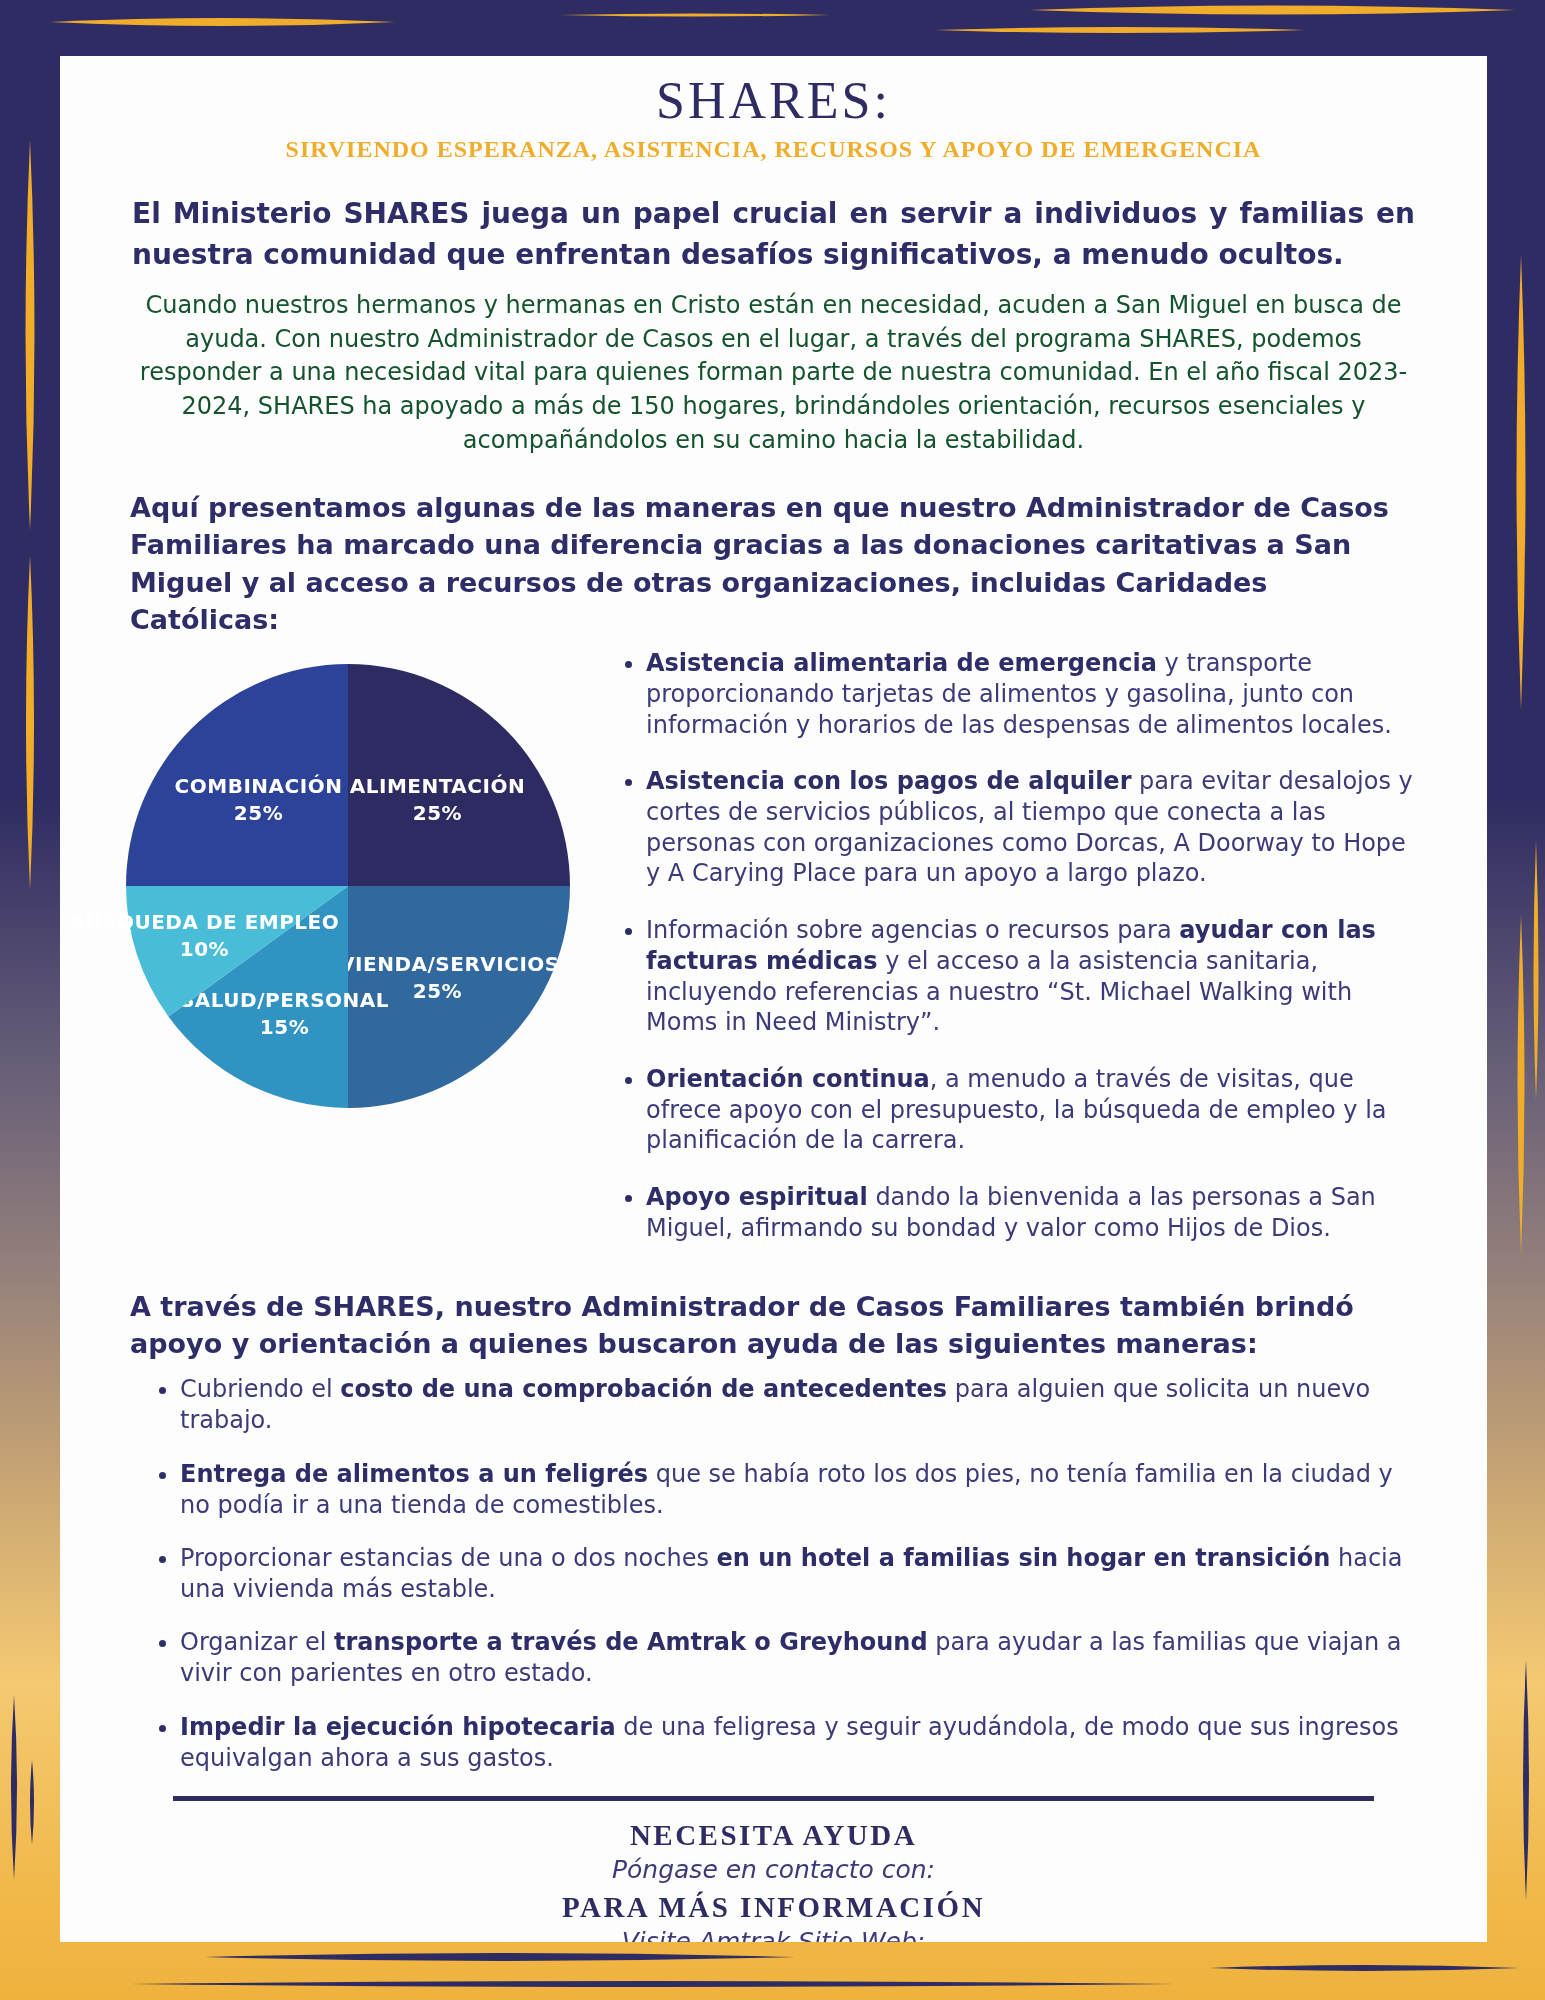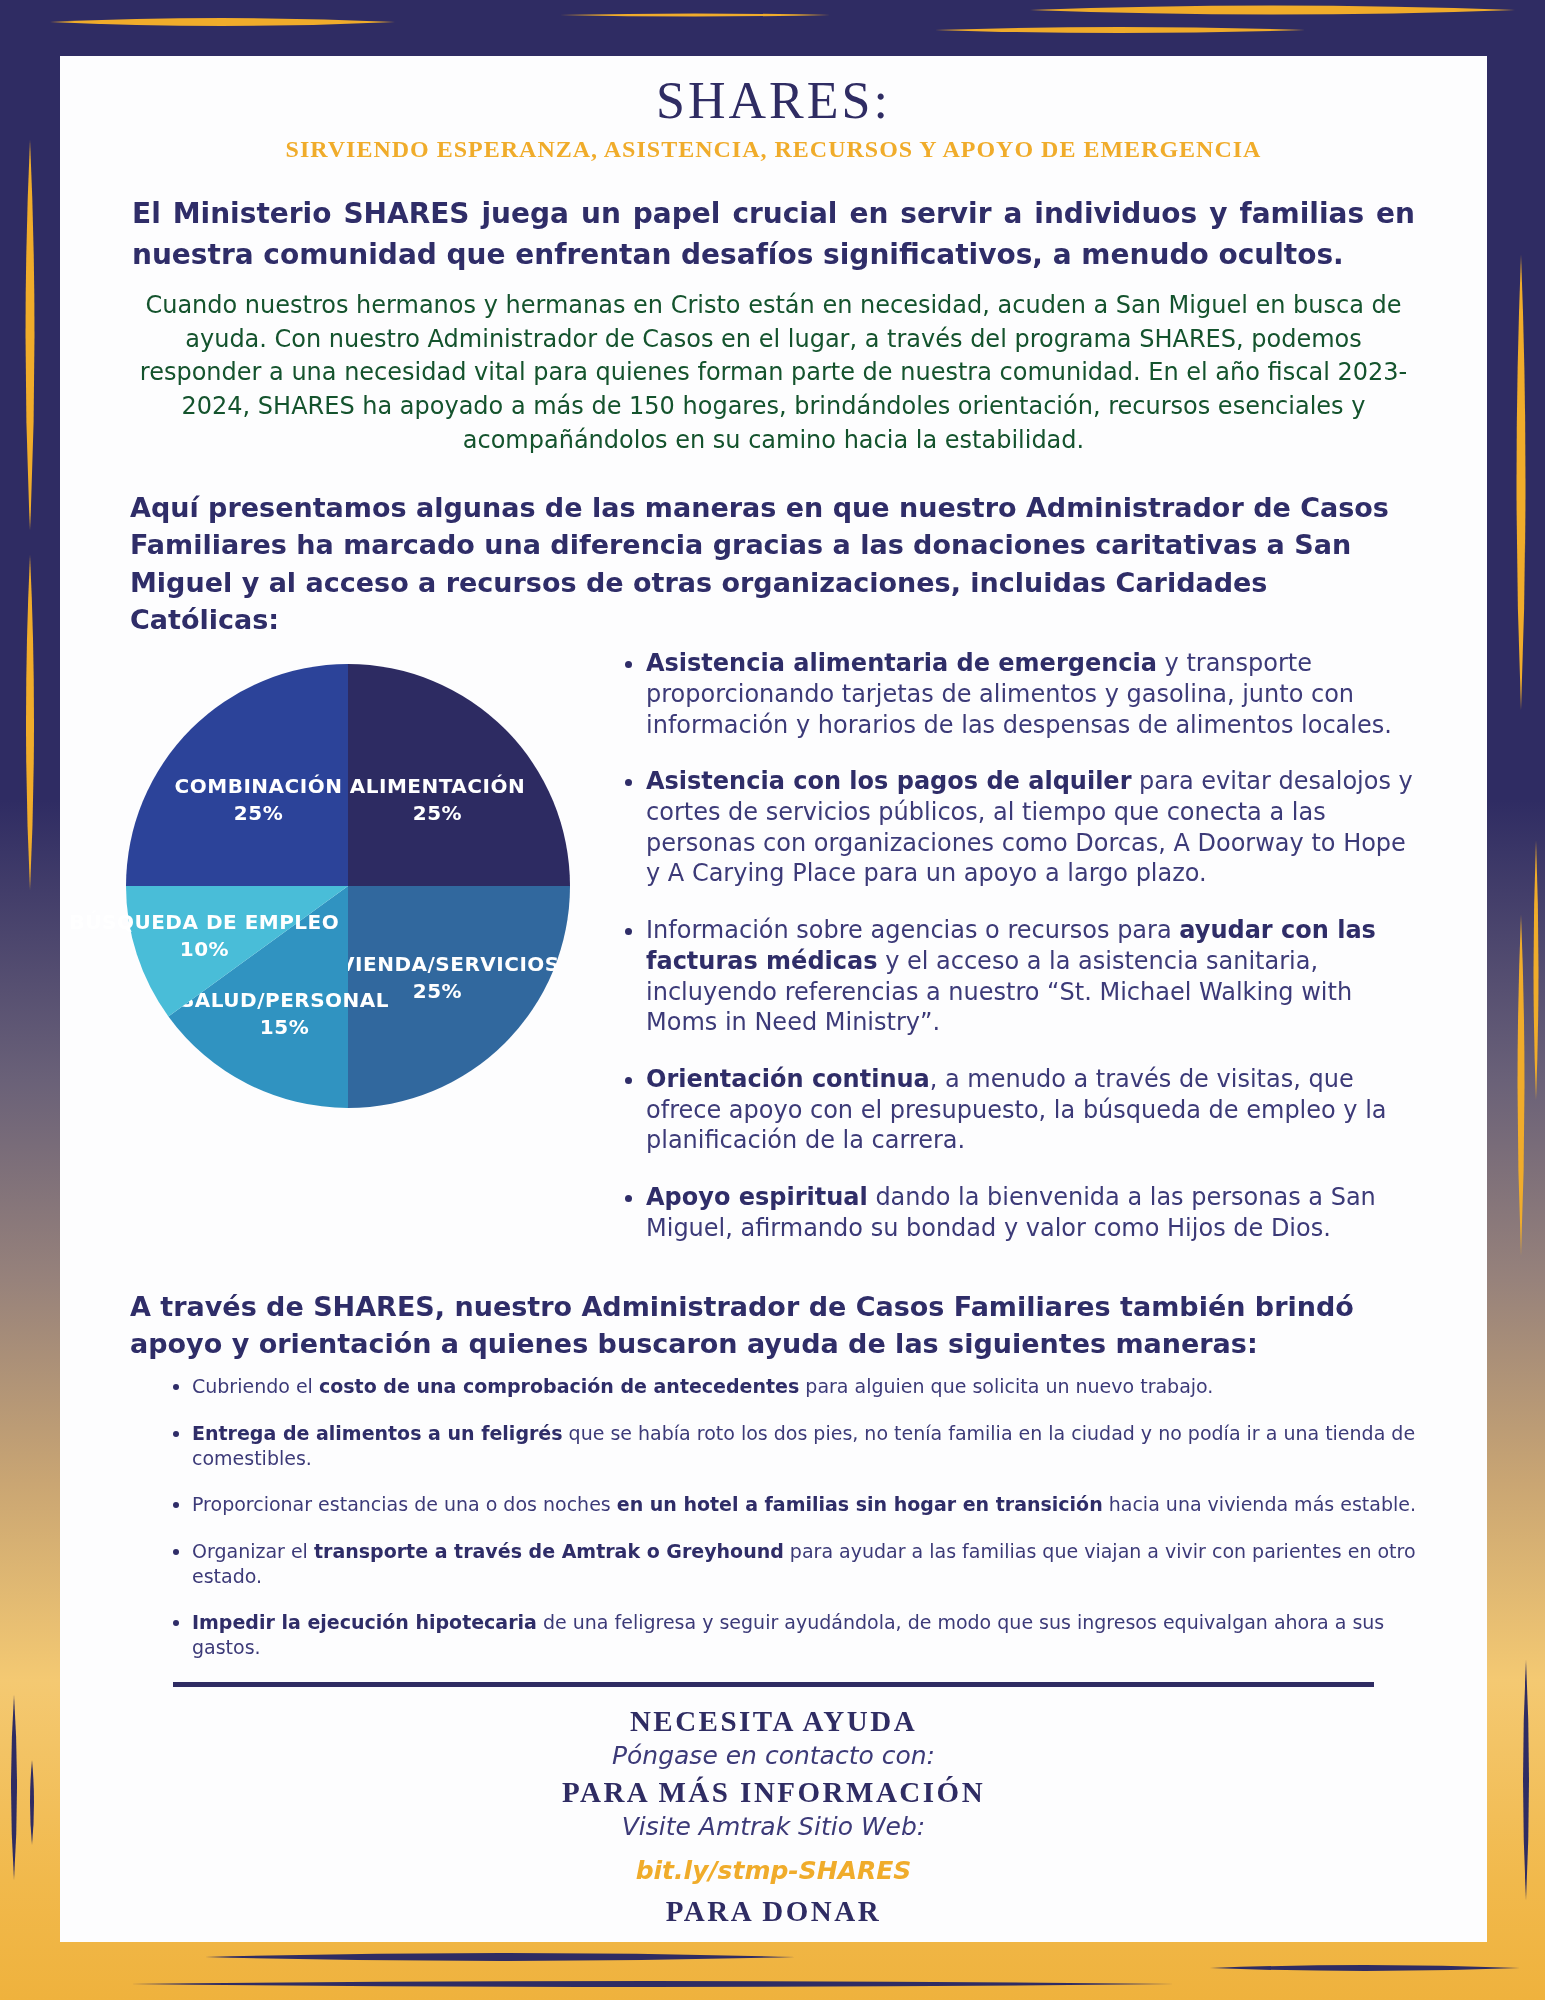--- a/index.html
+++ b/index.html
@@ -23,21 +23,21 @@
   .pie-wrap svg{overflow:visible;display:block;}
   .pie-label{font-family:"DejaVu Sans",sans-serif;font-weight:700;font-size:20px;fill:#ffffff;
     text-anchor:middle;letter-spacing:0.5px;}
   ul.blist{margin:6px 0 0 0;padding-left:30px;}
   ul.blist li{font-size:24px;color:#3c3a78;line-height:1.28;margin-bottom:22px;}
   ul.blist li::marker{color:#2f2d68;}
   ul.blist .b{font-weight:700;color:#2f2d68;}
   .ways-col{flex:1;padding-left:42px;}
   .ways-col ul.blist li{margin-bottom:26px;}
   ul.blist2{margin:12px 0 0 0;padding-left:52px;}
-  ul.blist2 li{font-size:19px;color:#3c3a78;line-height:1.3;margin-bottom:22px;margin-left:12px;}
+  ul.blist2 li{font-size:24px;color:#3c3a78;line-height:1.3;margin-bottom:22px;}
   ul.blist2 li::marker{color:#2f2d68;}
   ul.blist2 .b{font-weight:700;color:#2f2d68;}
   .footer-block{margin-top:auto;}
   .footer-cols{display:flex;margin-top:16px;flex-direction:column;}
   .fcol{flex:1;text-align:center;}
   .fcol-title{font-family:"Liberation Serif",serif;font-weight:700;font-size:29px;letter-spacing:2.5px;
     color:#2f2c63;margin:2px 0 2px 0;}
   .fcol-sub{font-size:25px;font-style:italic;color:#3c3a78;line-height:1.3;margin:2px 0;}
   .fcol-name{font-size:26px;font-style:italic;font-weight:700;color:#2f2d68;margin:14px 0 2px 0;}
   .fcol-link{font-size:25px;font-style:italic;font-weight:700;color:#f0ac2b;margin:10px 0 8px 0;display:inline-block;text-decoration:none;}

